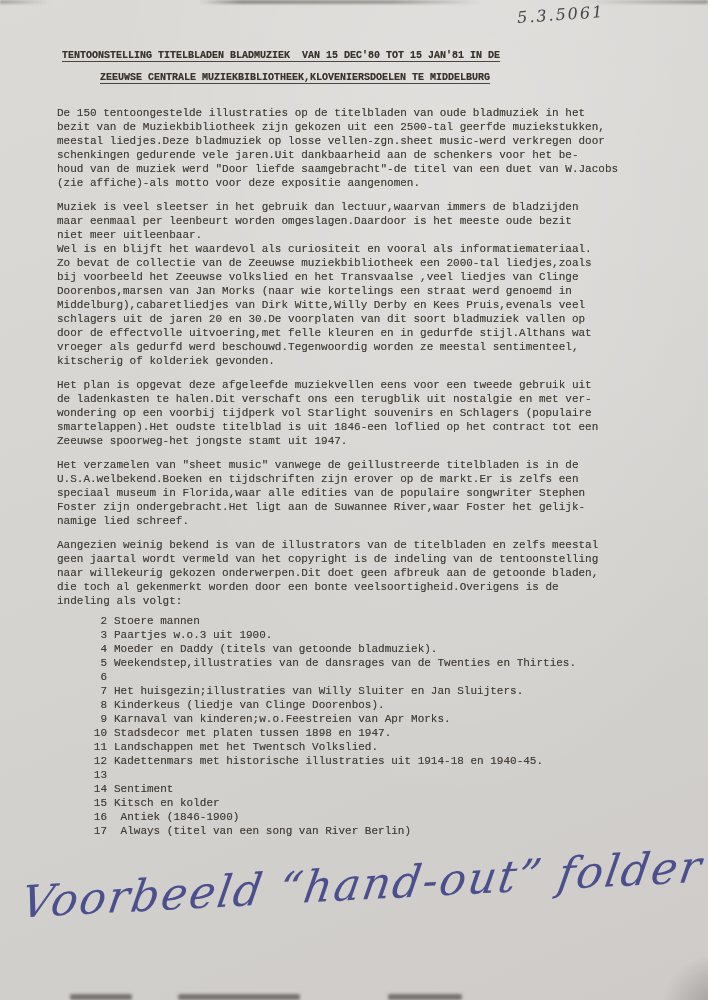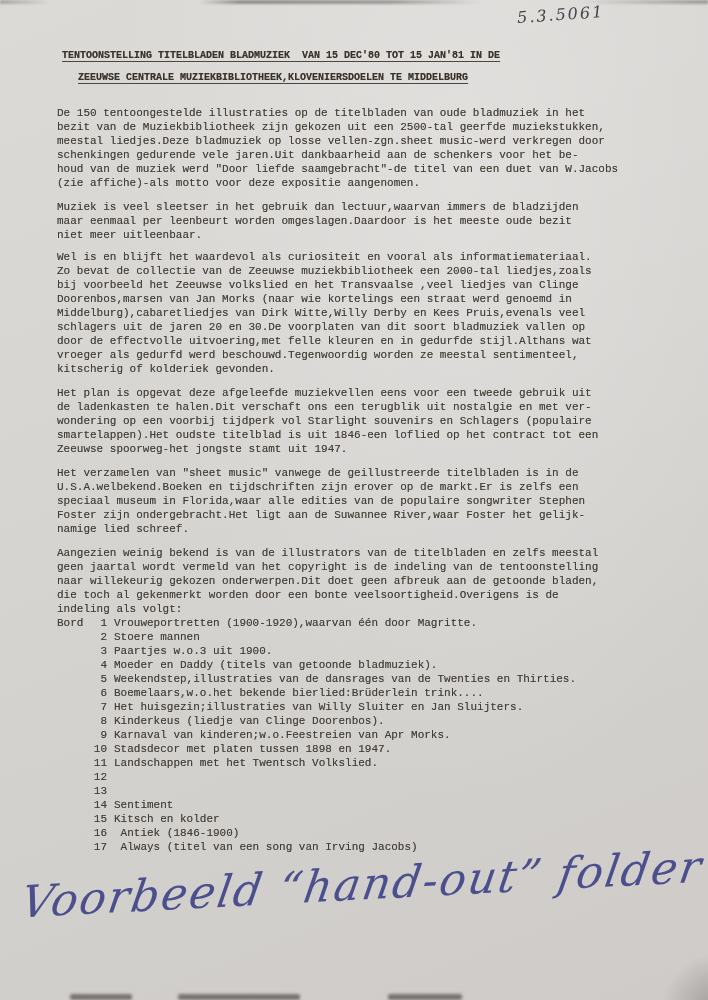--- a/index.html
+++ b/index.html
@@ -46,29 +46,29 @@
   .title-block{padding-top:45px;line-height:22px;}
   .title-line{white-space:pre;font-size:10px;font-weight:700;color:#39332b;
     text-shadow:0 0 .6px rgba(57,51,43,.55);}
   .title-line .u{
     text-decoration:underline;
     text-decoration-thickness:1px;
     text-underline-offset:3px;
     text-decoration-color:rgba(57,51,43,.75);
   }
   .title-line1{margin-left:62px;}
-  .title-line2{margin-left:78px;}
+  .title-line2{margin-left:100px;}
 
   .body-text{margin:17px 40px 0 57px;font-size:11px;line-height:14px;}
   .para{
     margin:0 0 10px 0;white-space:pre-wrap;
     text-shadow:0 0 .55px rgba(66,60,52,.5);
   }
-  .para.flush{margin-bottom:8px;}
-  .para.last{margin-bottom:0;}
+  .para.flush{margin-bottom:0;}
+  .para.last{margin-bottom:6px;}
 
   .bord-list{margin-top:0;}
   .list-row{display:flex;line-height:14px;text-shadow:0 0 .55px rgba(66,60,52,.5);}
   .list-prefix{width:35px;flex:0 0 35px;white-space:pre;}
   .list-num{width:15px;flex:0 0 15px;text-align:right;white-space:pre;}
   .list-text{margin-left:7px;white-space:pre;}
 
   .handwritten-note{
     position:absolute;left:26px;top:876px;width:640px;
     font-family:"DejaVu Serif",serif;font-style:italic;
@@ -123,25 +123,20 @@
 Foster zijn ondergebracht.Het ligt aan de Suwannee River,waar Foster het gelijk-
 namige lied schreef.</p>
     <p class="para last">Aangezien weinig bekend is van de illustrators van de titelbladen en zelfs meestal
 geen jaartal wordt vermeld van het copyright is de indeling van de tentoonstelling
 naar willekeurig gekozen onderwerpen.Dit doet geen afbreuk aan de getoonde bladen,
 die toch al gekenmerkt worden door een bonte veelsoortigheid.Overigens is de
 indeling als volgt:</p>
 
     <div class="bord-list">
       <div class="list-row">
-          <span class="list-prefix">Bord</span>
-          <span class="list-num">1</span>
-          <span class="list-text">Vrouweportretten (1900-1920),waarvan één door Magritte.</span>
-        </div>
-      <div class="list-row">
           <span class="list-prefix"></span>
           <span class="list-num">2</span>
           <span class="list-text">Stoere mannen</span>
         </div>
       <div class="list-row">
           <span class="list-prefix"></span>
           <span class="list-num">3</span>
           <span class="list-text">Paartjes w.o.3 uit 1900.</span>
         </div>
       <div class="list-row">
@@ -150,21 +145,20 @@
           <span class="list-text">Moeder en Daddy (titels van getoonde bladmuziek).</span>
         </div>
       <div class="list-row">
           <span class="list-prefix"></span>
           <span class="list-num">5</span>
           <span class="list-text">Weekendstep,illustraties van de dansrages van de Twenties en Thirties.</span>
         </div>
       <div class="list-row">
           <span class="list-prefix"></span>
           <span class="list-num">6</span>
-          <span class="list-text">Boemelaars,w.o.het bekende bierlied:Brüderlein trink....</span>
         </div>
       <div class="list-row">
           <span class="list-prefix"></span>
           <span class="list-num">7</span>
           <span class="list-text">Het huisgezin;illustraties van Willy Sluiter en Jan Sluijters.</span>
         </div>
       <div class="list-row">
           <span class="list-prefix"></span>
           <span class="list-num">8</span>
           <span class="list-text">Kinderkeus (liedje van Clinge Doorenbos).</span>
@@ -180,20 +174,21 @@
           <span class="list-text">Stadsdecor met platen tussen 1898 en 1947.</span>
         </div>
       <div class="list-row">
           <span class="list-prefix"></span>
           <span class="list-num">11</span>
           <span class="list-text">Landschappen met het Twentsch Volkslied.</span>
         </div>
       <div class="list-row">
           <span class="list-prefix"></span>
           <span class="list-num">12</span>
+          <span class="list-text">Kadettenmars met historische illustraties uit 1914-18 en 1940-45.</span>
         </div>
       <div class="list-row">
           <span class="list-prefix"></span>
           <span class="list-num">13</span>
         </div>
       <div class="list-row">
           <span class="list-prefix"></span>
           <span class="list-num">14</span>
           <span class="list-text">Sentiment</span>
         </div>
@@ -203,21 +198,21 @@
           <span class="list-text">Kitsch en kolder</span>
         </div>
       <div class="list-row">
           <span class="list-prefix"></span>
           <span class="list-num">16</span>
           <span class="list-text"> Antiek (1846-1900)</span>
         </div>
       <div class="list-row">
           <span class="list-prefix"></span>
           <span class="list-num">17</span>
-          <span class="list-text"> Always (titel van een song van Irving Jacobs)</span>
+          <span class="list-text"> Always (titel van een song van River Berlin)</span>
         </div>
     </div>
   </div>
 
   <div class="handwritten-note">Voorbeeld “hand-out” folder</div>
 
   <div class="edge-bottom-1"></div>
   <div class="edge-bottom-2"></div>
   <div class="edge-bottom-3"></div>
   <div class="corner-shade"></div>

